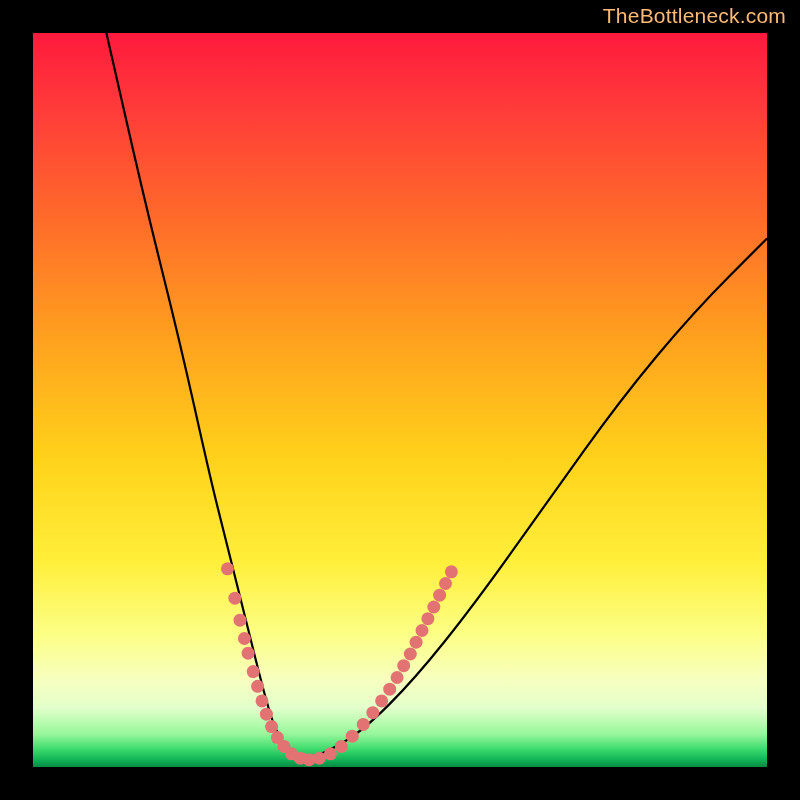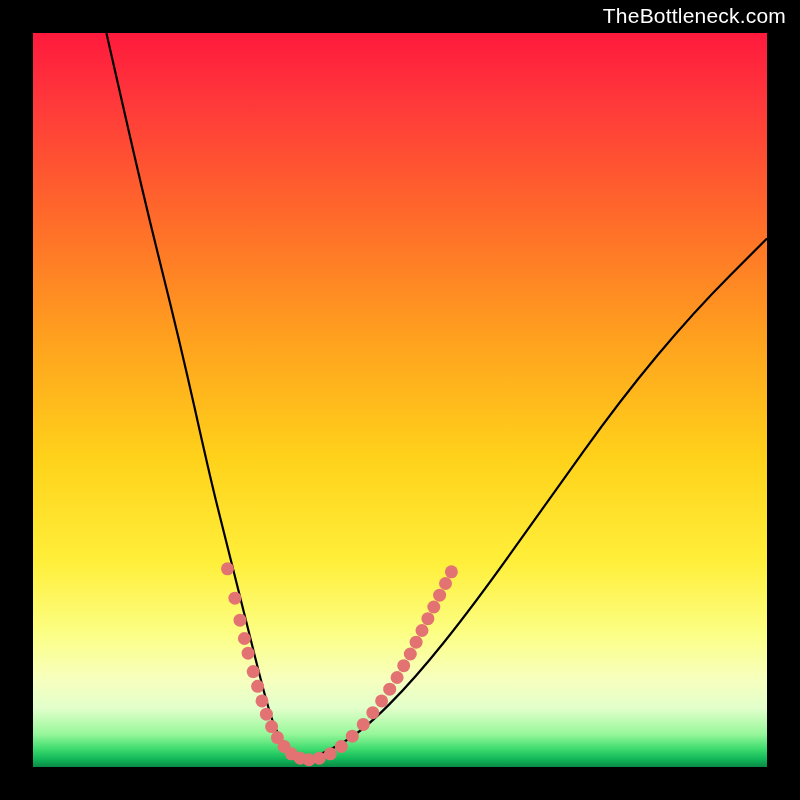--- a/index.html
+++ b/index.html
@@ -40,21 +40,21 @@
         #97f79a 95.5%,
         #3fdc6f 97.5%,
         #10b557 99%,
         #0a8a46 100%
       );
   }
   .watermark {
     position: absolute;
     top: 4px;
     right: 14px;
-    color: #ffffff;
+    color: #fdba74;
     font-size: 21px;
     font-weight: 500;
     letter-spacing: 0.2px;
     user-select: none;
   }
   svg.curve {
     position: absolute;
     top: 0; left: 0;
     width: 734px; height: 734px;
     overflow: visible;

